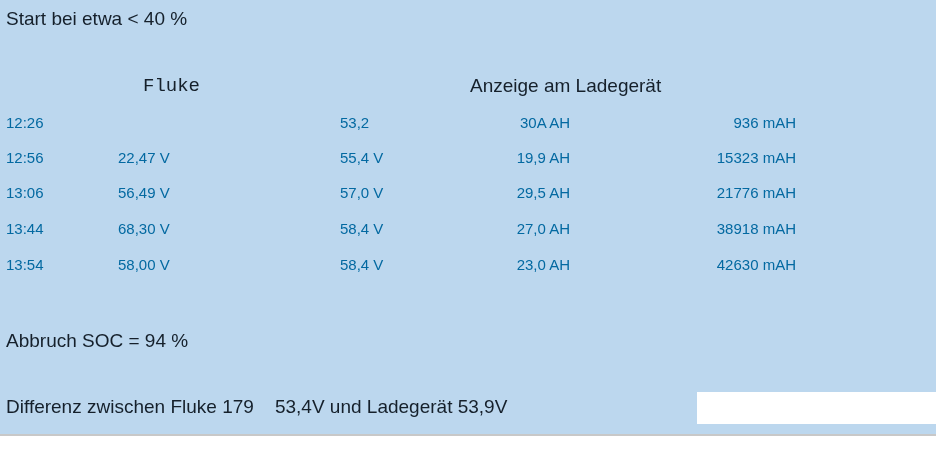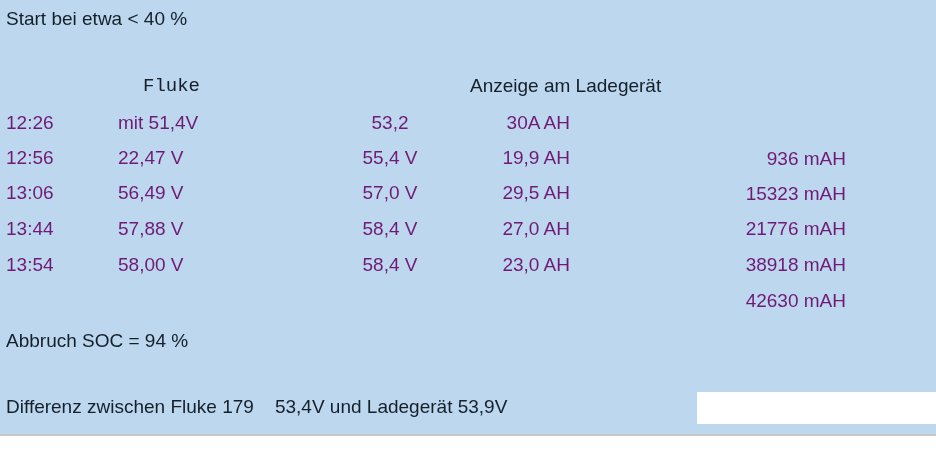--- a/index.html
+++ b/index.html
@@ -45,24 +45,24 @@
     line-height: 22px;
     color: #15202b;
   }
   .title-line { left: 6px; top: 8px; }
   .hdr-fluke { left: 143px; top: 75px; font-family: Liberation Mono, monospace; }
   .hdr-charger { left: 470px; top: 75px; }
 
   .row { position: absolute; left: 0; width: 936px; height: 30px; }
   .row .c-time   { position: absolute; left: 6px;  white-space: pre; }
   .row .c-fluke  { position: absolute; left: 118px; white-space: pre; }
-  .row .c-volt   { position: absolute; left: 340px; width: 100px; text-align: center; white-space: pre; }
+  .row .c-volt   { position: absolute; left: 340px; width: 100px; text-align: left; white-space: pre; }
   .row .c-ah     { position: absolute; left: 470px; width: 100px; text-align: right; white-space: pre; }
-  .row .c-mah    { position: absolute; left: 656px; width: 190px; text-align: right; white-space: pre; margin-top: 36px; }
-  .row span { font-size: 19px; line-height: 22px; color: #701a75; }
+  .row .c-mah    { position: absolute; left: 606px; width: 190px; text-align: right; white-space: pre; }
+  .row span { font-size: 15px; line-height: 22px; color: #0369a1; }
 
   .abort-line { left: 6px; top: 330px; }
   .diff-line  { left: 6px; top: 396px; }
 
   .diff-highlight {
     position: absolute;
     left: 697px;
     top: 392px;
     width: 239px;
     height: 32px;
@@ -76,21 +76,20 @@
 
   <div class="note-area">
 
     <div class="line title-line">Start bei etwa &lt; 40 %</div>
 
     <div class="line hdr-fluke">Fluke</div>
     <div class="line hdr-charger">Anzeige am Ladegerät</div>
 
     <div class="row" style="top:112px">
       <span class="c-time">12:26</span>
-      <span class="c-fluke">mit 51,4V</span>
       <span class="c-volt">53,2</span>
       <span class="c-ah">30A AH</span>
       <span class="c-mah">936 mAH</span>
     </div>
 
     <div class="row" style="top:147px">
       <span class="c-time">12:56</span>
       <span class="c-fluke">22,47 V</span>
       <span class="c-volt">55,4 V</span>
       <span class="c-ah">19,9 AH</span>
@@ -100,21 +99,21 @@
     <div class="row" style="top:182px">
       <span class="c-time">13:06</span>
       <span class="c-fluke">56,49 V</span>
       <span class="c-volt">57,0 V</span>
       <span class="c-ah">29,5 AH</span>
       <span class="c-mah">21776 mAH</span>
     </div>
 
     <div class="row" style="top:218px">
       <span class="c-time">13:44</span>
-      <span class="c-fluke">57,88 V</span>
+      <span class="c-fluke">68,30 V</span>
       <span class="c-volt">58,4 V</span>
       <span class="c-ah">27,0 AH</span>
       <span class="c-mah">38918 mAH</span>
     </div>
 
     <div class="row" style="top:254px">
       <span class="c-time">13:54</span>
       <span class="c-fluke">58,00 V</span>
       <span class="c-volt">58,4 V</span>
       <span class="c-ah">23,0 AH</span>

